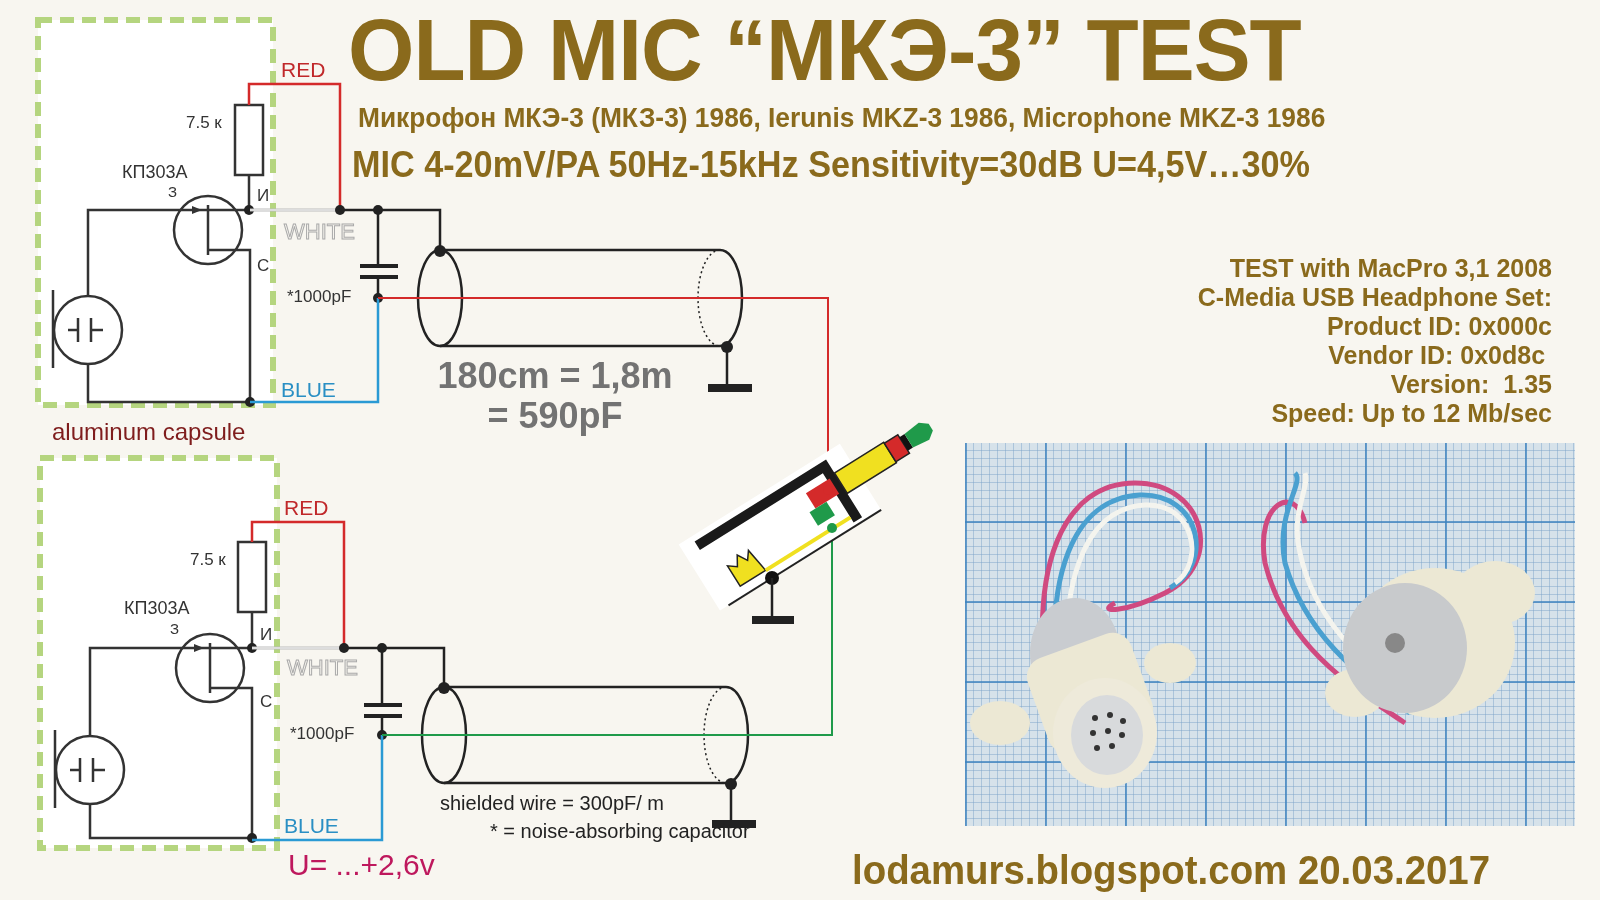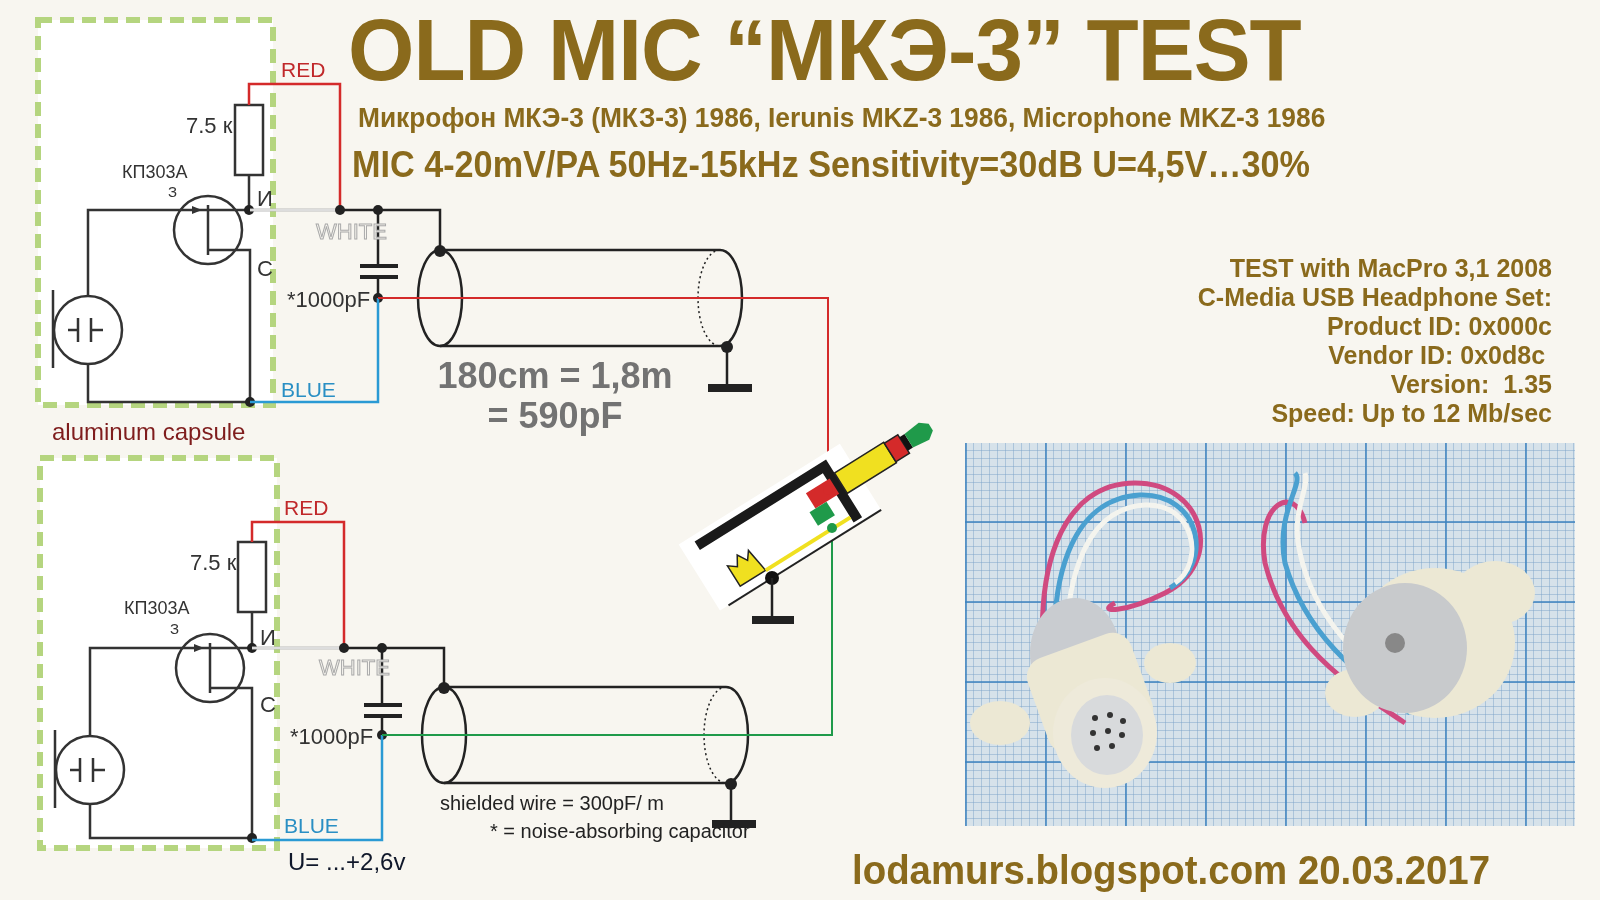--- a/index.html
+++ b/index.html
@@ -4,27 +4,27 @@
 <style>
   html,body{margin:0;padding:0;}
   body{width:1600px;height:900px;background:#f8f6f0;position:relative;overflow:hidden;font-family:"Liberation Sans",sans-serif;}
   .title{position:absolute;left:348px;top:2px;width:1250px;font-size:88px;font-weight:bold;color:#8a6a1c;letter-spacing:-1px;line-height:96px;white-space:nowrap;transform:scaleX(0.97);transform-origin:left;}
   .sub1{position:absolute;left:358px;top:102px;font-size:28px;font-weight:bold;color:#8a6a1c;white-space:nowrap;transform:scaleX(0.94);transform-origin:left;}
   .sub2{position:absolute;left:352px;top:144px;font-size:36px;font-weight:bold;color:#8a6a1c;white-space:nowrap;transform:scaleX(0.95);transform-origin:left;}
   .info{position:absolute;right:48px;top:254px;text-align:right;font-size:25px;font-weight:bold;color:#8a6a1c;line-height:29px;}
   .info div{white-space:pre;}
   .footer{position:absolute;left:852px;top:848px;font-size:40px;font-weight:bold;color:#8a6a1c;white-space:nowrap;transform:scaleX(0.96);transform-origin:left;}
   .cable-len{position:absolute;left:420px;top:356px;font-size:36px;font-weight:bold;color:#737373;line-height:40px;text-align:center;width:270px;}
-  .lbl{position:absolute;font-size:22px;color:#333;white-space:nowrap;}
+  .lbl{position:absolute;font-size:17px;color:#333;white-space:nowrap;}
   .wire-red{position:absolute;font-size:21px;color:#c0282a;}
   .wire-blue{position:absolute;font-size:21px;color:#2a8fc4;}
-  .wire-white{position:absolute;font-size:22px;color:#f8f6f0;margin-left:32px;-webkit-text-stroke:1px #aaa;}
+  .wire-white{position:absolute;font-size:22px;color:#f8f6f0;-webkit-text-stroke:1px #aaa;}
   .capsule-lbl{position:absolute;left:52px;top:418px;font-size:24px;color:#7f1d1d;}
   .note{position:absolute;font-size:20px;color:#222;white-space:nowrap;}
-  .bigv{position:absolute;left:288px;top:848px;font-size:24px;color:#0f172a;}
+  .bigv{position:absolute;left:288px;top:848px;font-size:30px;color:#be185d;}
   .photo{position:absolute;left:965px;top:443px;width:610px;height:383px;background-color:#d6e2ea;
     background-image:
       linear-gradient(90deg, rgba(60,130,190,.75) 2px, transparent 2px),
       linear-gradient(0deg, rgba(60,130,190,.75) 2px, transparent 2px),
       linear-gradient(90deg, rgba(120,160,200,.45) 1px, transparent 1px),
       linear-gradient(0deg, rgba(120,160,200,.45) 1px, transparent 1px);
     background-size:80px 80px,80px 80px,8px 8px,8px 8px;}
   svg{position:absolute;left:0;top:0;}
 </style>
 </head>

